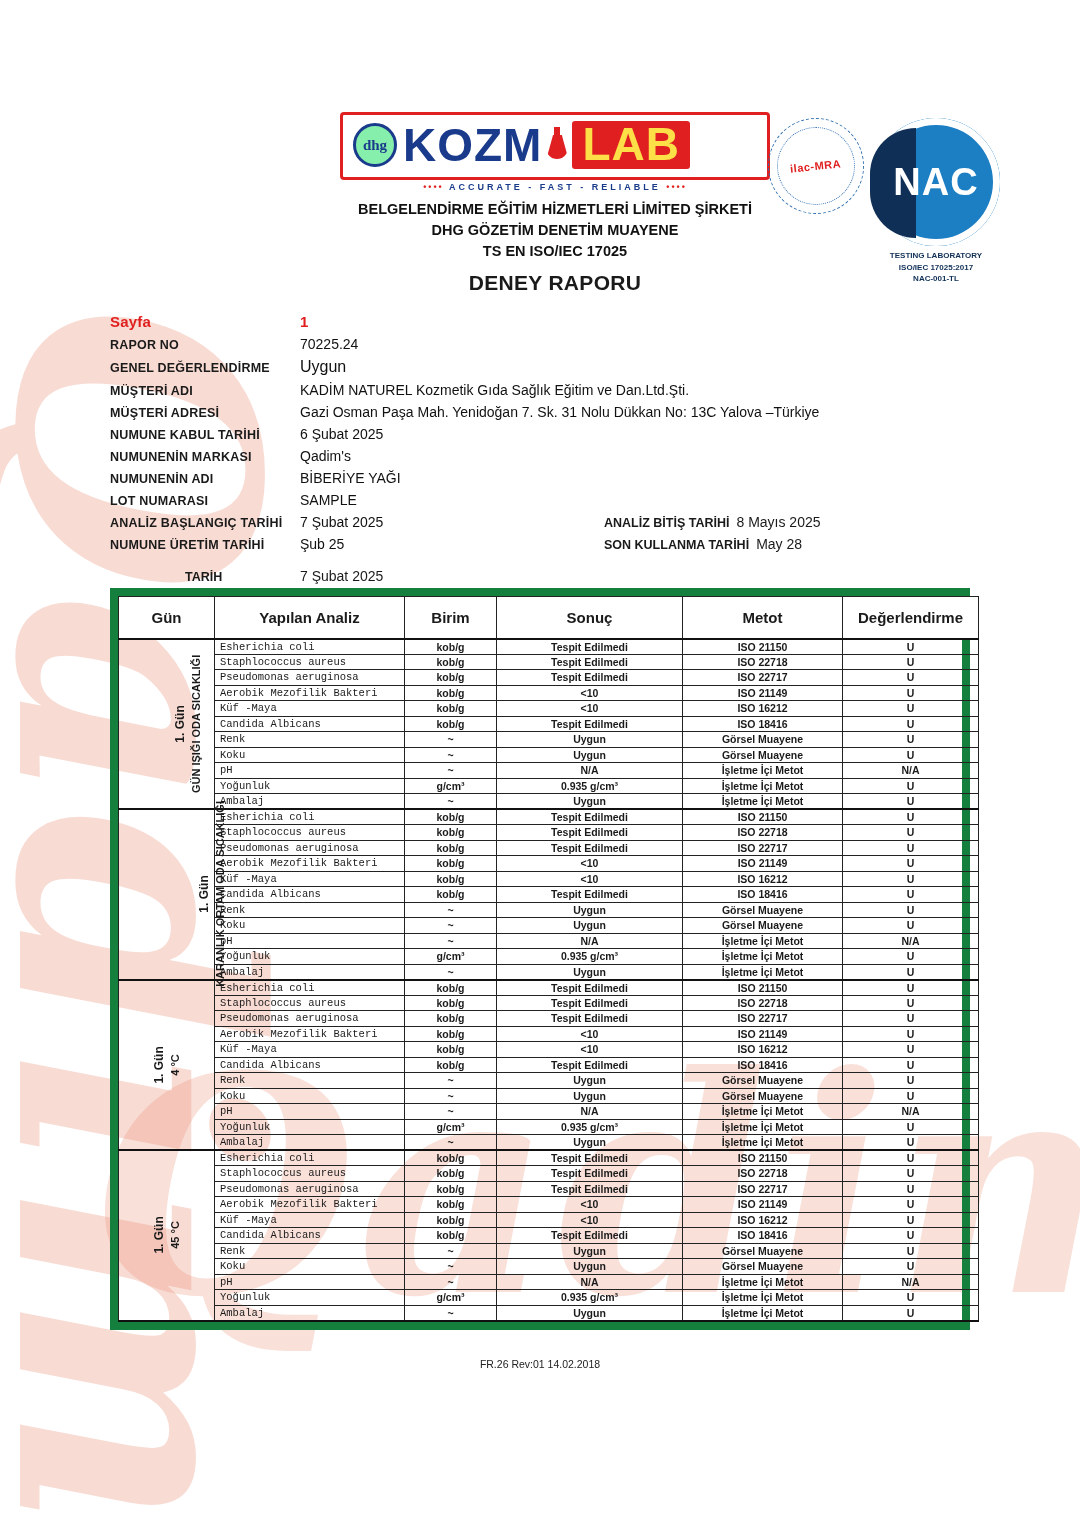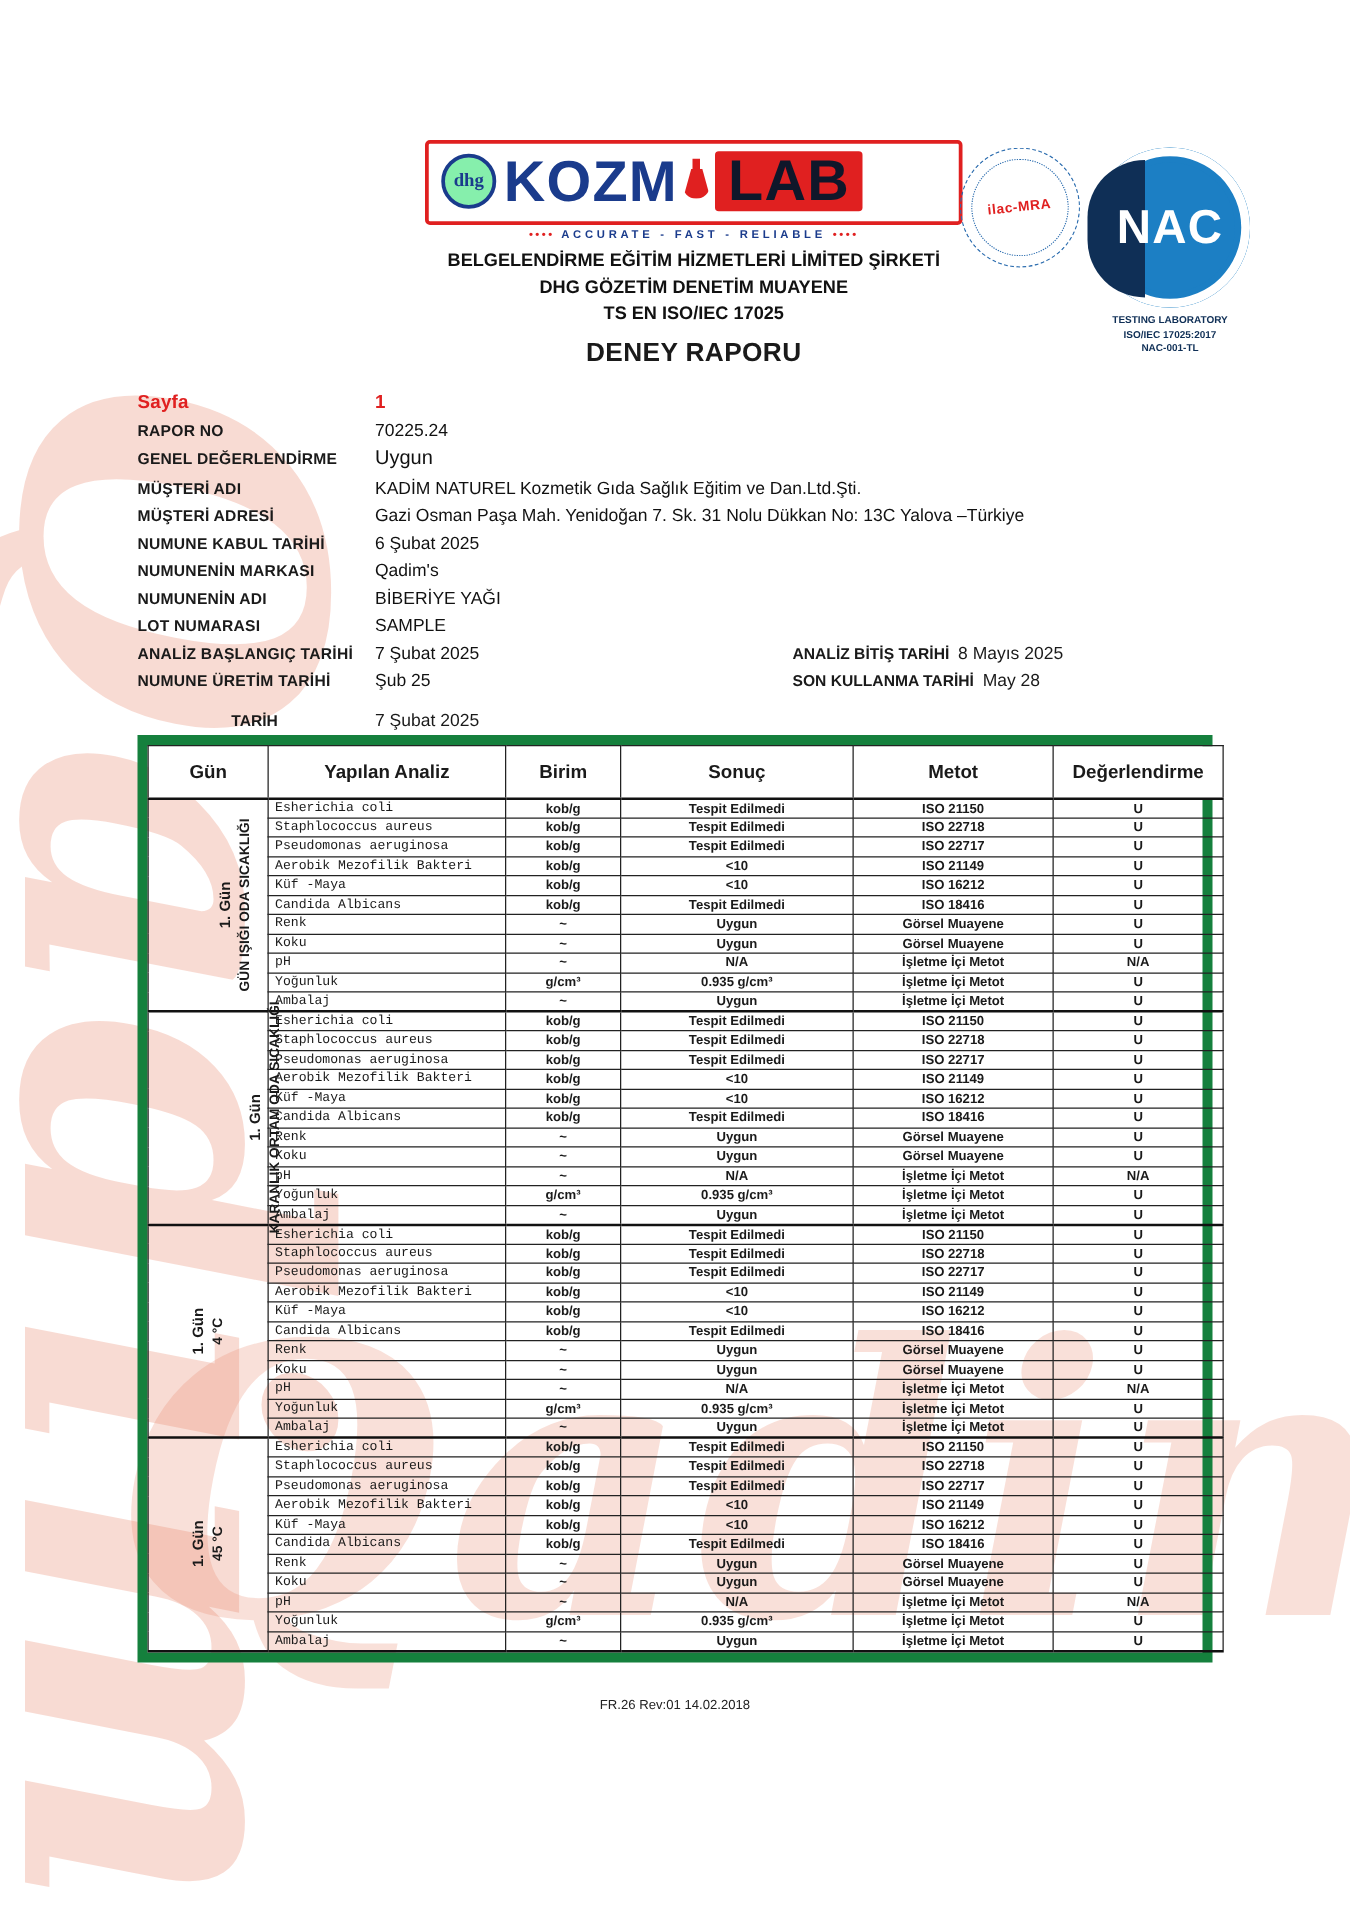--- a/index.html
+++ b/index.html
@@ -111,21 +111,21 @@
     clip-path: polygon(30% 0, 70% 0, 100% 100%, 0 100%);
   }
   .flask-neck {
     position: absolute;
     left: 12px; top: 2px;
     width: 6px; height: 11px;
     background: #e02020;
   }
   .logo-lab {
     background: #e02020;
-    color: #0f172a;
+    color: #fde047;
     padding: 0 10px 2px 10px;
     border-radius: 3px;
   }
   .logo-tag {
     margin-top: 2px;
     text-align: center;
     font-size: 9px;
     letter-spacing: 3px;
     color: #1a3b8c;
     font-weight: bold;
@@ -240,21 +240,21 @@
   }
   .row-sayfa .info-label,
   .row-sayfa .info-value {
     color: #e02020;
     font-weight: bold;
     font-size: 15px;
   }
   .row-genel .info-value { font-size: 16px; }
   .right-pair {
     position: absolute;
-    left: 524px;
+    left: 494px;
     display: flex;
     align-items: baseline;
     gap: 7px;
   }
   .right-pair .rp-label {
     font-size: 12.5px;
     font-weight: bold;
   }
   .right-pair .rp-value { font-size: 14px; }
 

